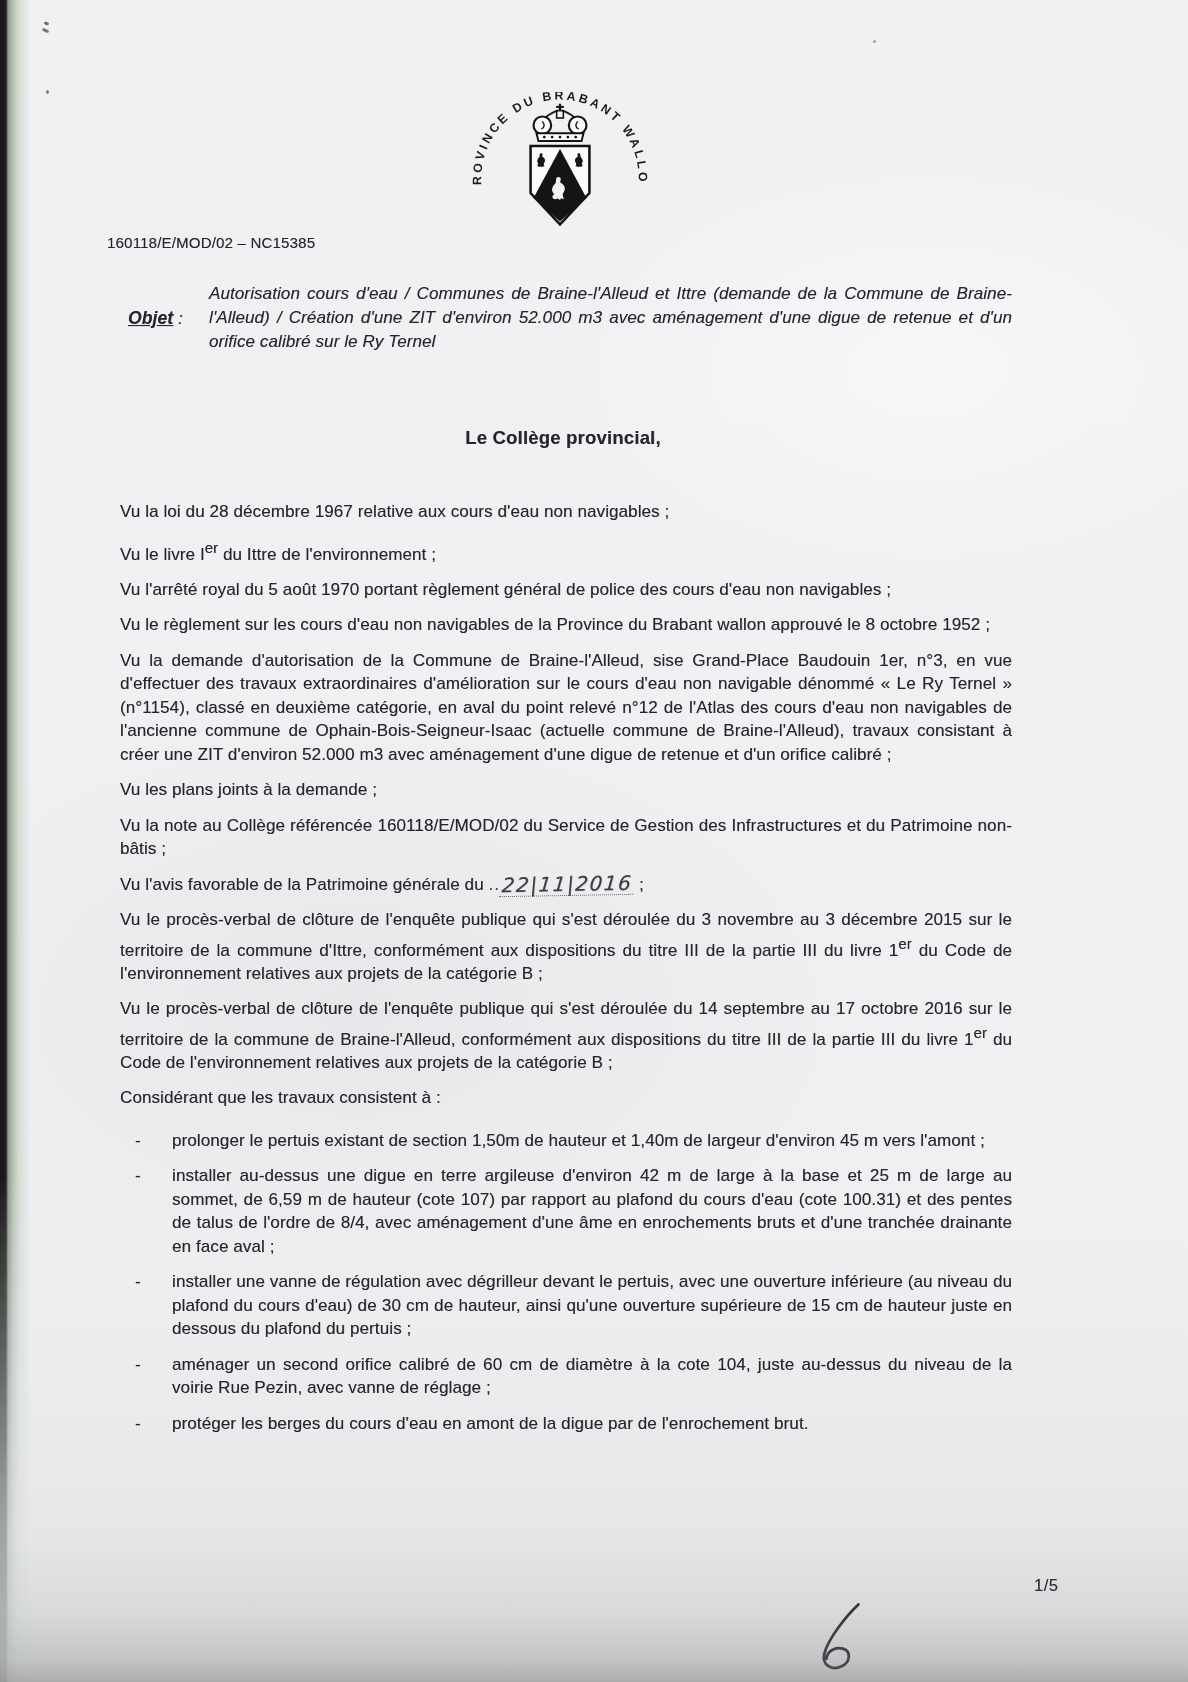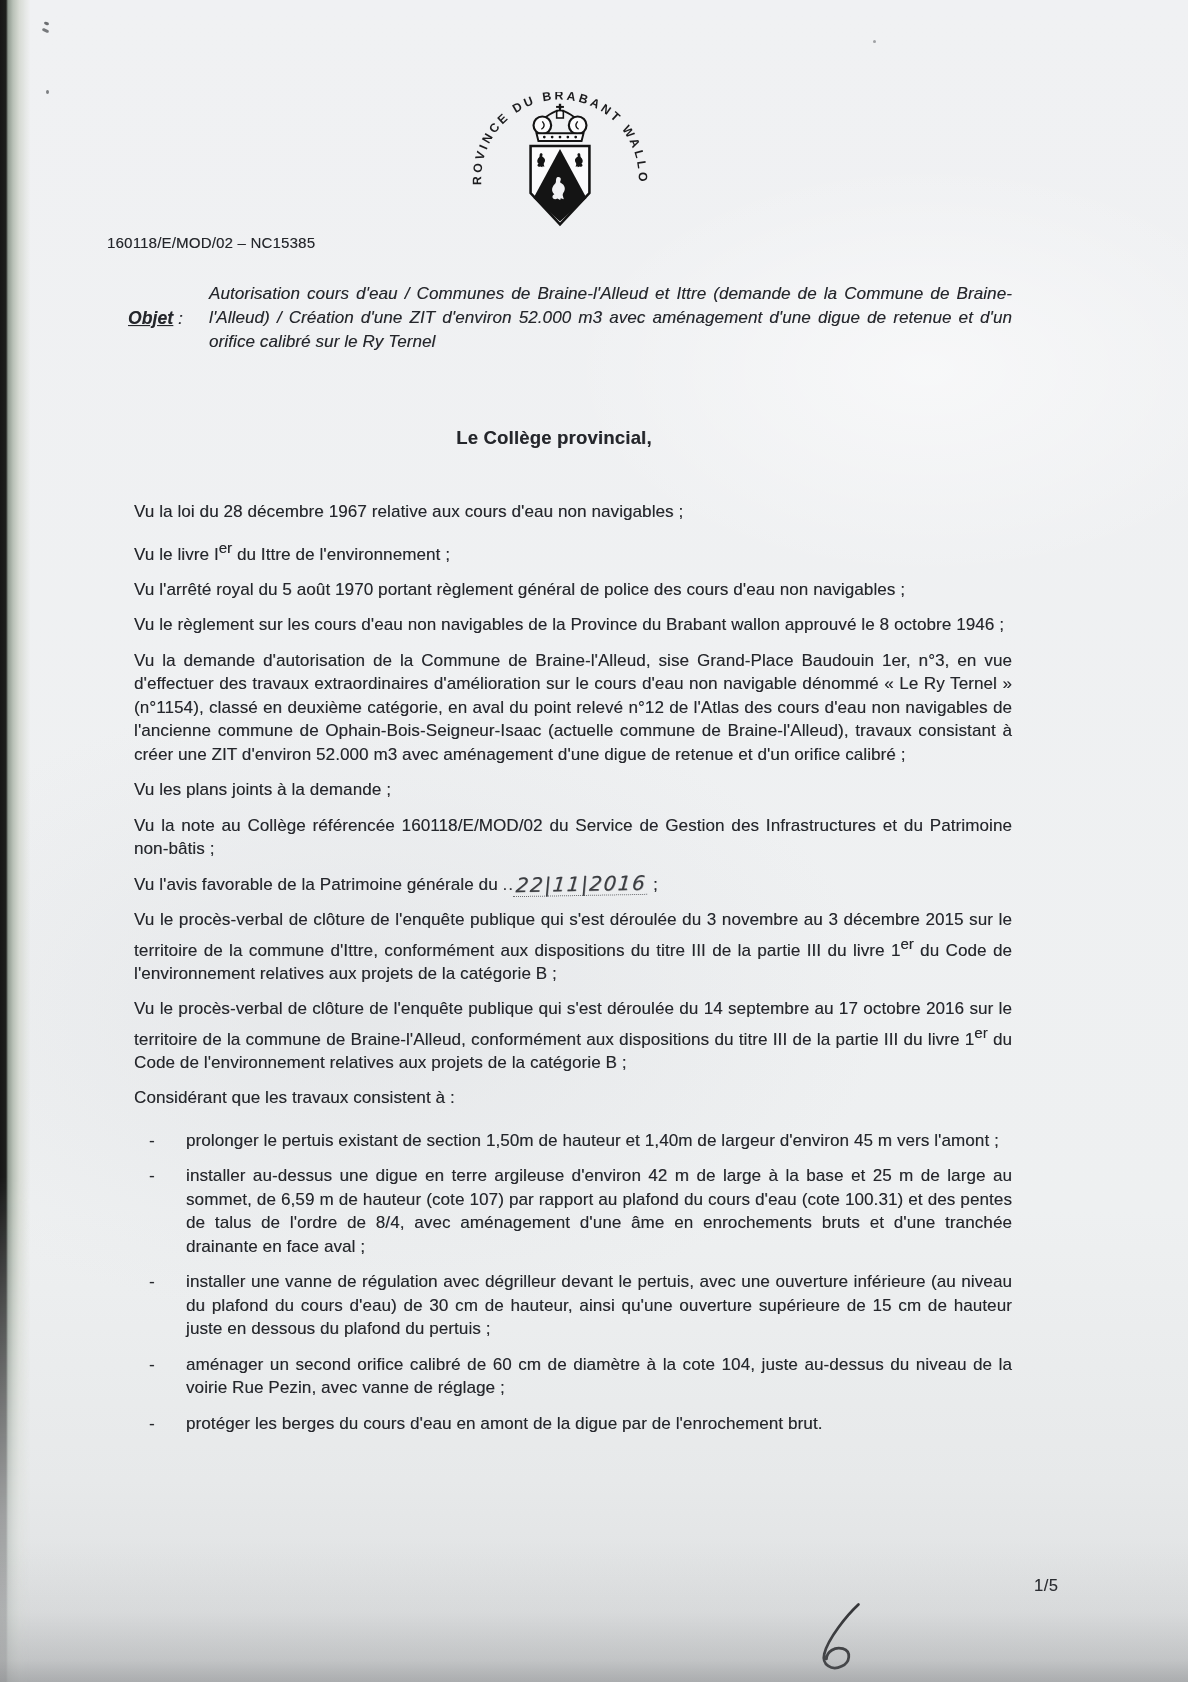--- a/index.html
+++ b/index.html
@@ -43,28 +43,28 @@
   }
   .objet{
     position:absolute;left:128px;top:282px;width:884px;
     display:flex;align-items:center;
     font-size:17px;line-height:24px;font-style:italic;
   }
   .objet .label-wrap{flex:0 0 81px;white-space:nowrap;}
   .objet .label-wrap b{text-decoration:underline;font-size:17.5px;}
   .objet .objet-text{flex:1;text-align:justify;}
   .heading{
-    position:absolute;left:108px;top:427px;width:892px;
+    position:absolute;left:117px;top:427px;width:892px;
     text-align:center;font-weight:bold;font-size:18.5px;letter-spacing:0.2px;
   }
   .body-col{
     position:absolute;left:120px;top:500px;width:892px;
     font-size:17px;line-height:23.5px;text-align:justify;
   }
-  .body-col p{margin:0 0 12px 14px;}
+  .body-col p{margin:0 0 12px 0;}
   sup.ord{font-size:15px;vertical-align:super;letter-spacing:0;}
   .dots{letter-spacing:1px;color:#3a3c40;}
   .handwritten{
     display:inline-block;
     font-family:"DejaVu Sans",sans-serif;
     font-style:italic;
     font-size:20px;line-height:20px;
     letter-spacing:1.5px;
     transform:skewX(-6deg) rotate(-1deg);
     color:#3c3e42;
@@ -138,21 +138,21 @@
     <span class="label-wrap"><b>Objet</b><span> :</span></span>
     <span class="objet-text">Autorisation cours d'eau / Communes de Braine-l'Alleud et Ittre (demande de la Commune de Braine-l'Alleud) / Création d'une ZIT d'environ 52.000 m3 avec aménagement d'une digue de retenue et d'un orifice calibré sur le Ry Ternel</span>
   </div>
 
   <div class="heading doc-text">Le Collège provincial,</div>
 
   <div class="body-col doc-text">
     <p><span>Vu la loi du 28 décembre 1967 relative aux cours d'eau non navigables ;</span></p>
     <p><span>Vu le livre I</span><sup class="ord">er</sup><span> du Ittre de l'environnement ;</span></p>
     <p><span>Vu l'arrêté royal du 5 août 1970 portant règlement général de police des cours d'eau non navigables ;</span></p>
-    <p><span>Vu le règlement sur les cours d'eau non navigables de la Province du Brabant wallon approuvé le 8 octobre 1946 ;</span></p>
+    <p><span>Vu le règlement sur les cours d'eau non navigables de la Province du Brabant wallon approuvé le 8 octobre 1952 ;</span></p>
     <p><span>Vu la demande d'autorisation de la Commune de Braine-l'Alleud, sise Grand-Place Baudouin 1er, n°3, en vue d'effectuer des travaux extraordinaires d'amélioration sur le cours d'eau non navigable dénommé « Le Ry Ternel » (n°1154), classé en deuxième catégorie, en aval du point relevé n°12 de l'Atlas des cours d'eau non navigables de l'ancienne commune de Ophain-Bois-Seigneur-Isaac (actuelle commune de Braine-l'Alleud), travaux consistant à créer une ZIT d'environ 52.000 m3 avec aménagement d'une digue de retenue et d'un orifice calibré ;</span></p>
     <p><span>Vu les plans joints à la demande ;</span></p>
     <p><span>Vu la note au Collège référencée 160118/E/MOD/02 du Service de Gestion des Infrastructures et du Patrimoine non-bâtis ;</span></p>
     <p><span>Vu l'avis favorable de la Patrimoine générale du </span><span class="dots">..</span><span class="handwritten">22|11|2016</span><span> ;</span></p>
     <p><span>Vu le procès-verbal de clôture de l'enquête publique qui s'est déroulée du 3 novembre au 3 décembre 2015 sur le territoire de la commune d'Ittre, conformément aux dispositions du titre III de la partie III du livre 1</span><sup class="ord">er</sup><span> du Code de l'environnement relatives aux projets de la catégorie B ;</span></p>
     <p><span>Vu le procès-verbal de clôture de l'enquête publique qui s'est déroulée du 14 septembre au 17 octobre 2016 sur le territoire de la commune de Braine-l'Alleud, conformément aux dispositions du titre III de la partie III du livre 1</span><sup class="ord">er</sup><span> du Code de l'environnement relatives aux projets de la catégorie B ;</span></p>
     <p><span>Considérant que les travaux consistent à :</span></p>
 
     <div class="works">
       <p class="bullet"><span class="dash">-</span><span>prolonger le pertuis existant de section 1,50m de hauteur et 1,40m de largeur d'environ 45 m vers l'amont ;</span></p>

